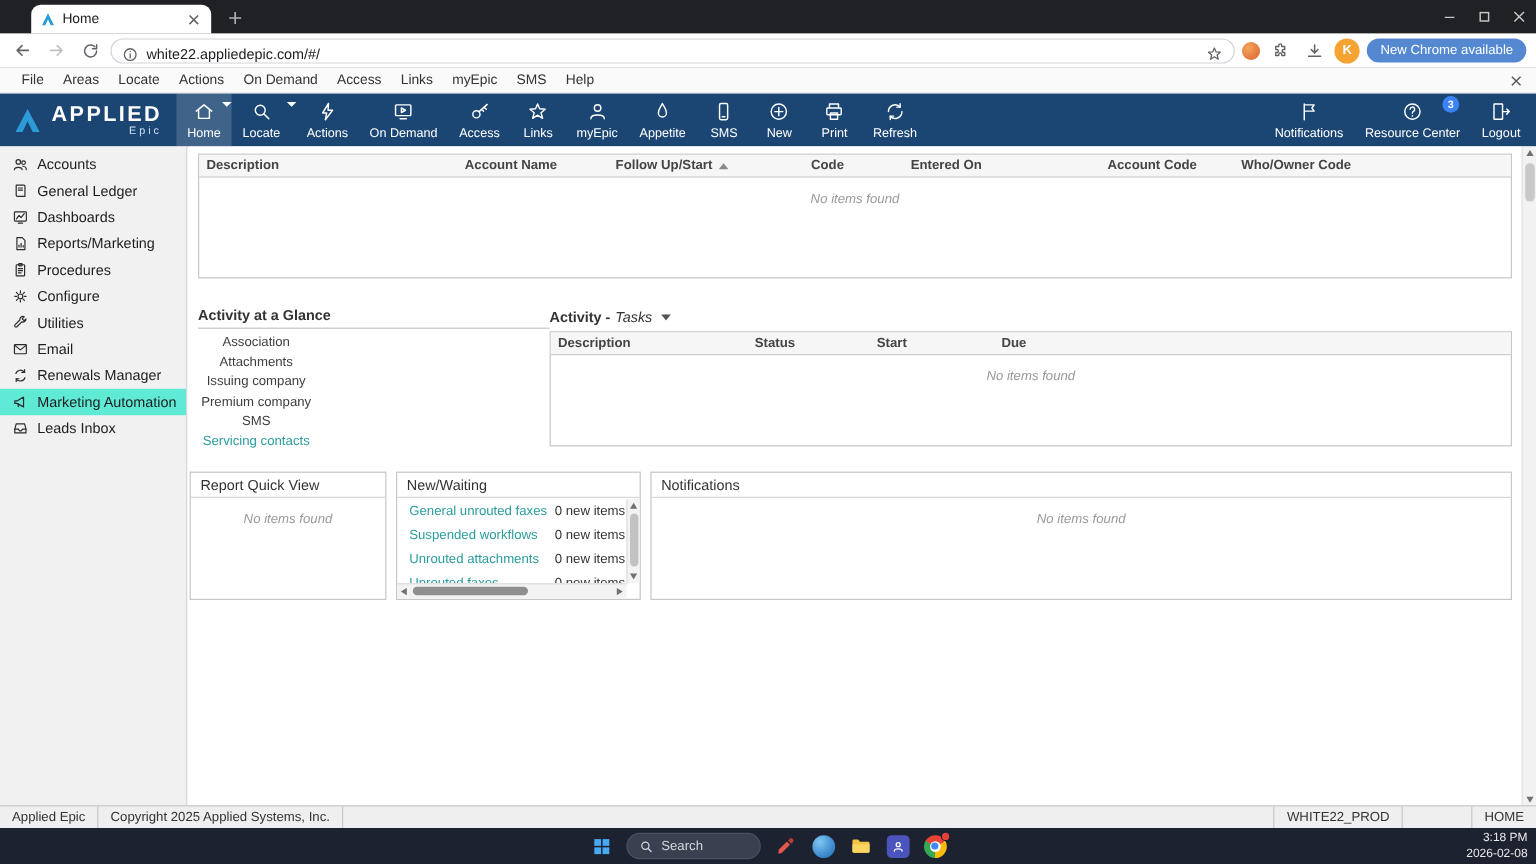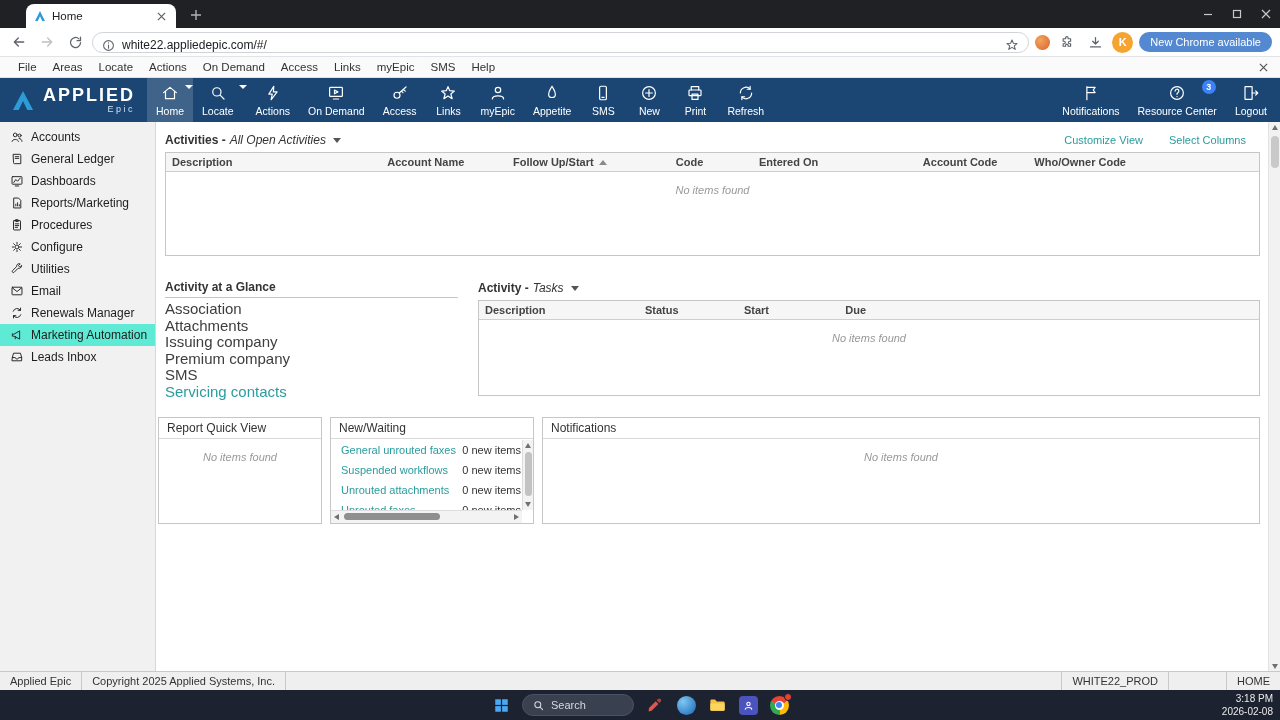--- a/index.html
+++ b/index.html
@@ -70,23 +70,23 @@
   .tri-up-sort{width:0;height:0;border-left:4px solid transparent;border-right:4px solid transparent;border-bottom:5px solid #8a8a8a}
   .empty{font-style:italic;color:#999;font-size:11px;text-align:center;padding-top:12px}
 
   .sec-activities{margin-top:6px}
   .act-table{height:104px}
 
   .row2{display:flex;margin-top:20px}
   .glance{width:293px}
   .glance-head{height:22px;border-bottom:1px solid #c6c6c6;display:flex;align-items:center;font-size:12px;color:#333;font-weight:bold}
   .glance-list{padding-top:3px}
-  .glance-item{height:16.6px;width:97px;text-align:left;font-size:15px;color:#3d3d3d;line-height:16.6px;white-space:nowrap}
+  .glance-item{height:16.6px;width:97px;text-align:center;font-size:11px;color:#3d3d3d;line-height:16.6px;white-space:nowrap}
   .glance-item.teal{color:var(--teal)}
-  .tasks{flex:1;margin-left:20px}
+  .tasks{flex:1;}
   .tasks-table{height:96px}
 
   .row3{display:flex;margin-top:16px;gap:8px;margin-left:-7px}
   .pbox{border:1px solid #c6c6c6;height:107px;position:relative;background:#fff}
   .phead{height:21px;line-height:21px;padding-left:8px;font-weight:normal;font-size:12px;color:#333;border-bottom:1px solid #d8d8d8;white-space:nowrap}
   .report{width:164px}
   .nw{width:204px}
   .notif{flex:1}
 
   .nw-list{position:absolute;top:22px;left:0;right:11px;bottom:13px;overflow:hidden}
@@ -435,29 +435,20 @@
         <path d="M4 13 L6 5.5 H18 L20 13 V18.5 H4 Z"></path>
         <path d="M4 13 H9 L10.8 15.5 H13.2 L15 13 H20"></path>
       </svg>
     <span class="side-label">Leads Inbox</span>
   </div>
 </div>
 
 <div id="main">
 
   <div class="sec-activities">
-    <div class="title-row">
-      <span class="ptitle">Activities -</span>
-      <span class="psub">All Open Activities</span>
-      <span class="tri-down"></span>
-      <span class="title-links">
-        <span class="tlink">Customize View</span>
-        <span class="tlink">Select Columns</span>
-      </span>
-    </div>
     <div class="tablebox act-table">
       <div class="thead">
         <div class="th" style="flex:0 0 19.7%">Description</div>
         <div class="th" style="flex:0 0 11.5%">Account Name</div>
         <div class="th" style="flex:0 0 14.9%">
             <span>Follow Up/Start</span>
             <span class="tri-up-sort"></span>
           </div>
         <div class="th" style="flex:0 0 7.6%">Code</div>
         <div class="th" style="flex:0 0 15%">Entered On</div>

